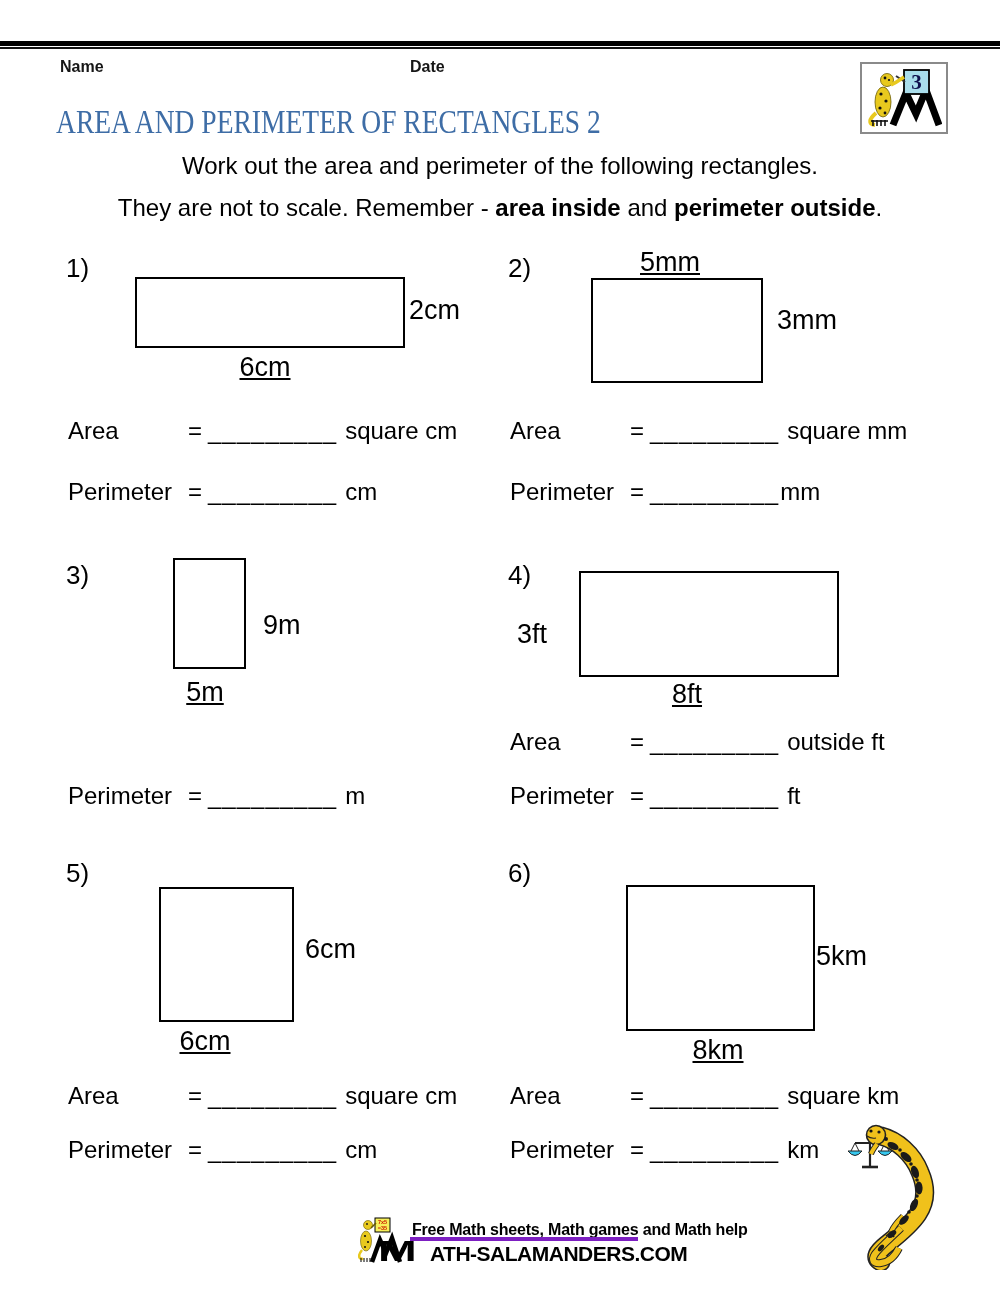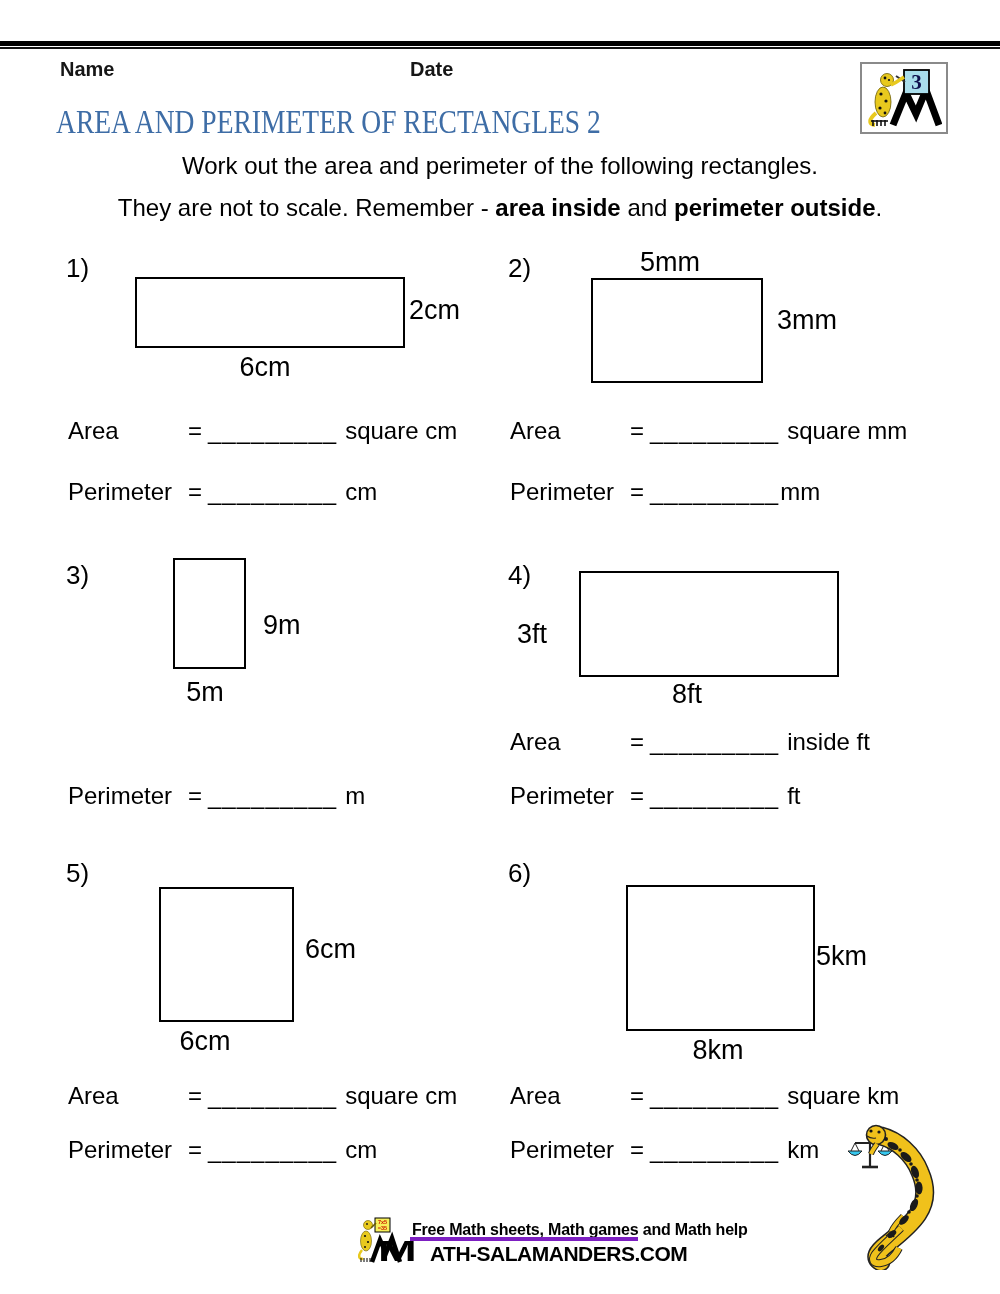--- a/index.html
+++ b/index.html
@@ -1,31 +1,31 @@
 <!DOCTYPE html>
 <html><head>
 <meta charset="utf-8">
 <style>
   html,body{margin:0;padding:0;background:#fff;}
   .page{position:relative;width:1000px;height:1294px;background:#ffffff;overflow:hidden;
         font-family:"Liberation Sans",sans-serif;color:#000;}
   .abs{position:absolute;}
   .top-rule{position:absolute;left:0;top:41px;width:1000px;height:8px;
         background:linear-gradient(to bottom,#000 0,#000 5px,#fff 5px,#fff 6px,#111 6px,#111 8px);}
-  .small-label{position:absolute;top:58px;font-size:20px;font-weight:600;color:#161616;}
+  .small-label{position:absolute;top:58px;font-size:16px;font-weight:600;color:#161616;}
   .logo-box{position:absolute;left:860px;top:62px;width:84px;height:68px;background:#fff;
         border:2px solid #8a8a8a;}
   .title{position:absolute;left:56px;top:103px;font-family:"Liberation Serif",serif;
         font-size:34px;color:#3e6da6;white-space:nowrap;transform:scaleX(0.81);
         transform-origin:0 50%;letter-spacing:0px;}
   .instr{position:absolute;left:0;width:1000px;text-align:center;font-size:24px;line-height:30px;}
   .pnum{position:absolute;font-size:26px;}
   .rect{position:absolute;border:2px solid #000;background:#fff;box-sizing:border-box;}
   .dim{position:absolute;font-size:27px;white-space:nowrap;}
-  .centerx{transform:translateX(-50%);}
+  .centerx{transform:translateX(-50%);text-decoration:underline;}
   .ans{position:absolute;font-size:24px;line-height:30px;white-space:nowrap;}
   .alabel{display:inline-block;width:120px;}
   .eq{display:inline-block;margin-right:6px;}
   .blank{letter-spacing:1px;}
   .unit{margin-left:8px;}
   .unit.tight{margin-left:1px;}
   .tagline{position:absolute;left:412px;top:1221px;font-size:16px;font-weight:bold;
         letter-spacing:-0.2px;color:#000000;white-space:nowrap;}
   .purple-rule{position:absolute;left:410px;top:1237px;width:228px;height:4px;background:#7d1fc2;}
   .site{position:absolute;left:378px;top:1236px;display:flex;align-items:flex-end;}
@@ -104,21 +104,21 @@
   <span class="dim centerx" style="left:205px;top:677px;text-align:right;">5m</span>
   <div class="ans" style="left:68px;top:781px;">
     <span class="alabel">Perimeter</span><span class="eq">=</span><span class="blank">_________</span><span class="unit">m</span>
   </div>
 
   <span class="pnum" style="left:508px;top:560px;">4)</span>
   <span class="dim" style="left:517px;top:619px;">3ft</span>
   <div class="rect" style="left:579px;top:571px;width:260px;height:106px;"></div>
   <span class="dim centerx" style="left:687px;top:679px;">8ft</span>
   <div class="ans" style="left:510px;top:727px;">
-    <span class="alabel">Area</span><span class="eq">=</span><span class="blank">_________</span><span class="unit">inside ft</span>
+    <span class="alabel">Area</span><span class="eq">=</span><span class="blank">_________</span><span class="unit">outside ft</span>
   </div>
   <div class="ans" style="left:510px;top:781px;">
     <span class="alabel">Perimeter</span><span class="eq">=</span><span class="blank">_________</span><span class="unit">ft</span>
   </div>
 
   <span class="pnum" style="left:66px;top:858px;">5)</span>
   <div class="rect" style="left:159px;top:887px;width:135px;height:135px;"></div>
   <span class="dim" style="left:305px;top:934px;">6cm</span>
   <span class="dim centerx" style="left:205px;top:1026px;">6cm</span>
   <div class="ans" style="left:68px;top:1081px;">

